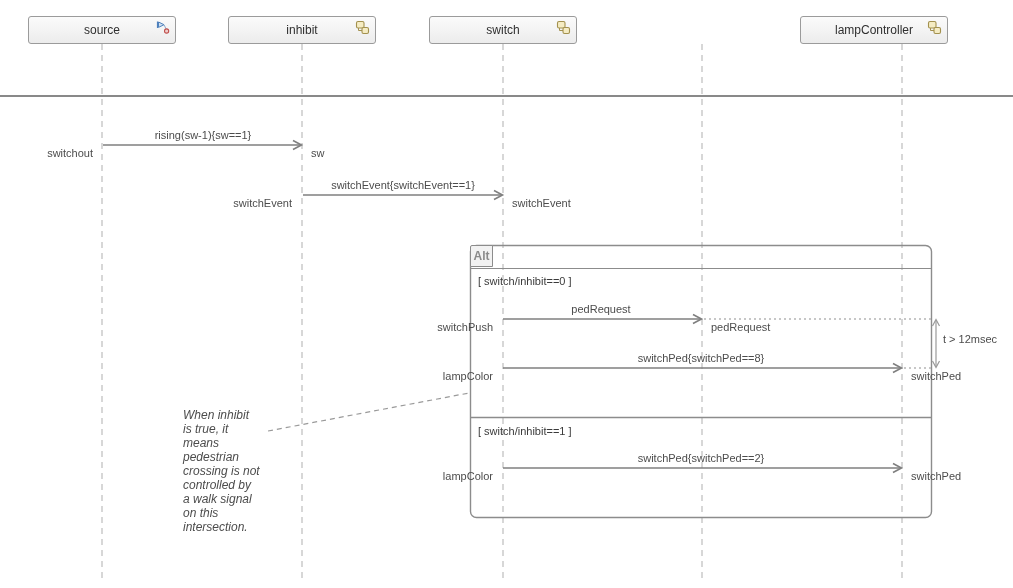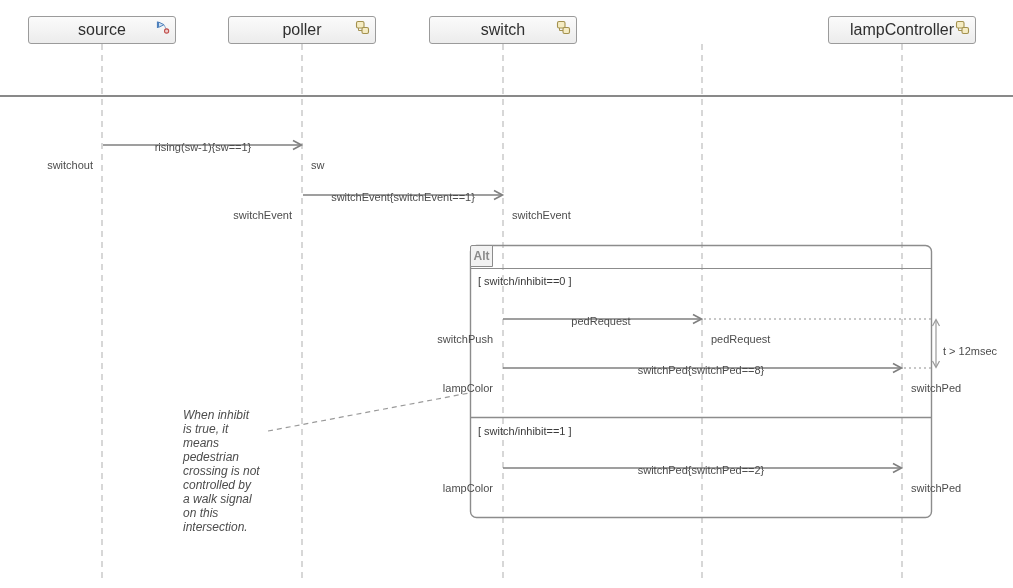--- a/index.html
+++ b/index.html
@@ -7,23 +7,23 @@
     position:relative;width:1013px;height:588px;background:#ffffff;overflow:hidden;
     font-family:"Liberation Sans","DejaVu Sans",sans-serif;color:#4c4c4c;
   }
   .overlay{position:absolute;left:0;top:0;width:1013px;height:588px;}
   .headbox{
     position:absolute;top:16px;width:148px;height:28px;box-sizing:border-box;
     background:linear-gradient(#fbfbfb,#ececec);
     border:1px solid #9b9b9b;border-radius:3px;
     display:flex;align-items:center;justify-content:center;
   }
-  .headbox .headlabel{font-size:16px;color:#2f2f2f;}
+  .headbox .headlabel{font-size:12px;color:#2f2f2f;}
   .headbox .hicon{position:absolute;top:3px;right:5px;width:15px;height:15px;}
-  .lbl{position:absolute;font-size:11px;line-height:13px;color:#4c4c4c;white-space:nowrap;margin-top:12px;}
+  .lbl{position:absolute;font-size:11px;line-height:13px;color:#4c4c4c;white-space:nowrap;}
   .msglabel{transform:translateX(-50%);}
   .guard{position:absolute;font-size:11px;color:#3a3a3a;white-space:nowrap;}
   .alt-tab-label{
     position:absolute;left:470px;top:245px;width:23px;height:22px;
     background:#f2f2f2;border:1px solid #8c8c8c;box-sizing:border-box;
     font-size:12px;font-weight:bold;color:#8a8a8a;
     display:flex;align-items:center;justify-content:center;border-radius:2px 0 0 0;
   }
   .note{
     position:absolute;left:183px;top:408px;font-size:12px;line-height:14px;
@@ -90,36 +90,36 @@
   <div class="headbox" style="left:28px">
     <span class="headlabel">source</span>
     <svg class="hicon" viewBox="0 0 15 15">
       <line x1="2.5" y1="1.5" x2="2.5" y2="8" stroke="#4f81bd" stroke-width="1.2"></line>
       <path d="M3.5 2 L9 4.7 L3.5 7.4 Z" fill="#cfe0f0" stroke="#4f81bd" stroke-width="1"></path>
       <path d="M9 4.7 L11.2 9.2" fill="none" stroke="#8aa8cc" stroke-width="1"></path>
       <circle cx="11.6" cy="11" r="2.1" fill="#f0cfcd" stroke="#c0504d" stroke-width="1.1"></circle>
     </svg>
   </div>
   <div class="headbox" style="left:228px">
-    <span class="headlabel">poller</span>
+    <span class="headlabel">inhibit</span>
     <svg class="hicon" viewBox="0 0 15 15">
       <path d="M3.5 8 L3.5 10.5 L7 10.5" fill="none" stroke="#a3914e" stroke-width="1"></path>
       <rect x="1.5" y="1.5" width="7.5" height="6.5" rx="1.5" fill="#f5ecc3" stroke="#a3914e" stroke-width="1.1"></rect>
       <rect x="7" y="7.5" width="6.5" height="6" rx="1.5" fill="#f5ecc3" stroke="#a3914e" stroke-width="1.1"></rect>
     </svg>
   </div>
   <div class="headbox" style="left:429px">
     <span class="headlabel">switch</span>
     <svg class="hicon" viewBox="0 0 15 15">
       <path d="M3.5 8 L3.5 10.5 L7 10.5" fill="none" stroke="#a3914e" stroke-width="1"></path>
       <rect x="1.5" y="1.5" width="7.5" height="6.5" rx="1.5" fill="#f5ecc3" stroke="#a3914e" stroke-width="1.1"></rect>
       <rect x="7" y="7.5" width="6.5" height="6" rx="1.5" fill="#f5ecc3" stroke="#a3914e" stroke-width="1.1"></rect>
     </svg>
   </div>
-  <div class="headbox" style="left:828px">
+  <div class="headbox" style="left:800px">
     <span class="headlabel">lampController</span>
     <svg class="hicon" viewBox="0 0 15 15">
       <path d="M3.5 8 L3.5 10.5 L7 10.5" fill="none" stroke="#a3914e" stroke-width="1"></path>
       <rect x="1.5" y="1.5" width="7.5" height="6.5" rx="1.5" fill="#f5ecc3" stroke="#a3914e" stroke-width="1.1"></rect>
       <rect x="7" y="7.5" width="6.5" height="6" rx="1.5" fill="#f5ecc3" stroke="#a3914e" stroke-width="1.1"></rect>
     </svg>
   </div>
 
   <div class="lbl msglabel" style="left:203px;top:129px">rising(sw-1){sw==1}</div>
   <div class="lbl" style="right:920px;top:147px">switchout</div>

